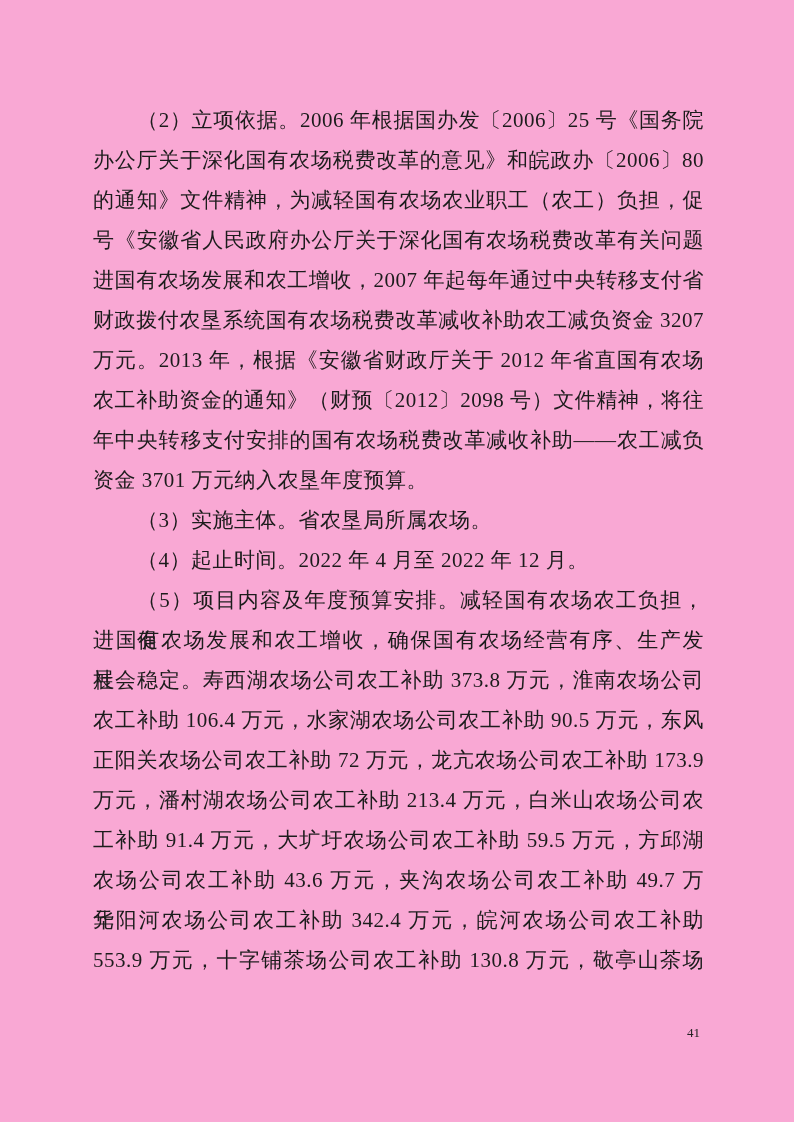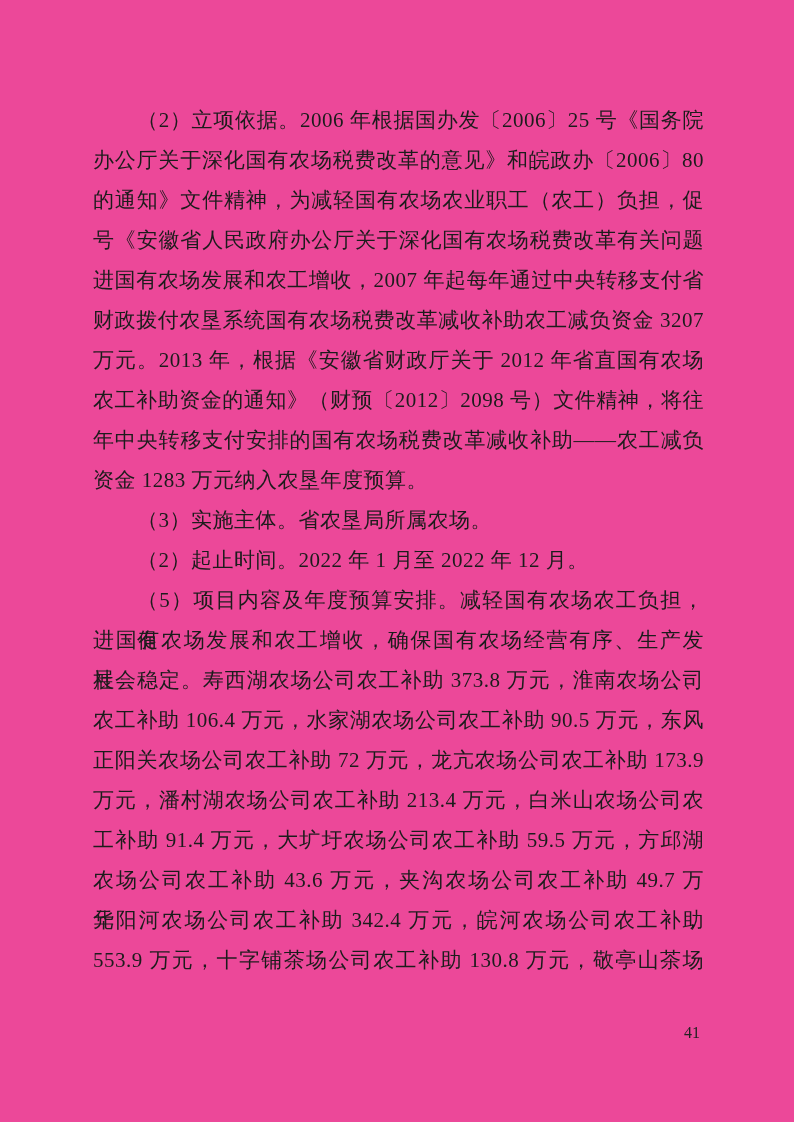--- a/index.html
+++ b/index.html
@@ -14,21 +14,21 @@
     overflow: hidden;
     font-family: "Liberation Serif", serif;
     color: #1c1c1c;
   }
   .page {
     position: absolute;
     left: 0;
     top: 0;
     width: 794px;
     height: 1122px;
-    background: #ec4899;
+    background: #f9a8d4;
   }
   .text-block {
     position: absolute;
     left: 93px;
     top: 100px;
     width: 611px;
   }
   .line {
     height: 40px;
     line-height: 40px;
@@ -44,43 +44,43 @@
     text-justify: inter-character;
   }
   
   .line.indent {
     padding-left: 44px;
   }
   .page-number {
     position: absolute;
     top: 1024px;
     right: 94px;
-    font-size: 16px;
+    font-size: 13px;
     line-height: 18px;
     color: #222222;
   }
 </style>
 </head>
 <body>
 
 <div class="page">
 
   <div class="text-block">
     <div class="line indent fill">（2）立项依据。2006 年根据国办发〔2006〕25 号《国务院</div>
     <div class="line fill">办公厅关于深化国有农场税费改革的意见》和皖政办〔2006〕80</div>
     <div class="line fill">的通知》文件精神，为减轻国有农场农业职工（农工）负担，促</div>
     <div class="line fill">号《安徽省人民政府办公厅关于深化国有农场税费改革有关问题</div>
     <div class="line fill">进国有农场发展和农工增收，2007 年起每年通过中央转移支付省</div>
     <div class="line fill">财政拨付农垦系统国有农场税费改革减收补助农工减负资金 3207</div>
     <div class="line fill">万元。2013 年，根据《安徽省财政厅关于 2012 年省直国有农场</div>
     <div class="line fill">农工补助资金的通知》（财预〔2012〕2098 号）文件精神，将往</div>
     <div class="line fill">年中央转移支付安排的国有农场税费改革减收补助——农工减负</div>
-    <div class="line">资金 1283 万元纳入农垦年度预算。</div>
+    <div class="line">资金 3701 万元纳入农垦年度预算。</div>
     <div class="line indent">（3）实施主体。省农垦局所属农场。</div>
-    <div class="line indent">（2）起止时间。2022 年 1 月至 2022 年 12 月。</div>
+    <div class="line indent">（4）起止时间。2022 年 4 月至 2022 年 12 月。</div>
     <div class="line indent fill">（5）项目内容及年度预算安排。减轻国有农场农工负担，促</div>
     <div class="line fill">进国有农场发展和农工增收，确保国有农场经营有序、生产发展、</div>
     <div class="line fill">社会稳定。寿西湖农场公司农工补助 373.8 万元，淮南农场公司</div>
     <div class="line fill">农工补助 106.4 万元，水家湖农场公司农工补助 90.5 万元，东风</div>
     <div class="line fill">正阳关农场公司农工补助 72 万元，龙亢农场公司农工补助 173.9</div>
     <div class="line fill">万元，潘村湖农场公司农工补助 213.4 万元，白米山农场公司农</div>
     <div class="line fill">工补助 91.4 万元，大圹圩农场公司农工补助 59.5 万元，方邱湖</div>
     <div class="line fill">农场公司农工补助 43.6 万元，夹沟农场公司农工补助 49.7 万元，</div>
     <div class="line fill">华阳河农场公司农工补助 342.4 万元，皖河农场公司农工补助</div>
     <div class="line fill">553.9 万元，十字铺茶场公司农工补助 130.8 万元，敬亭山茶场</div>

